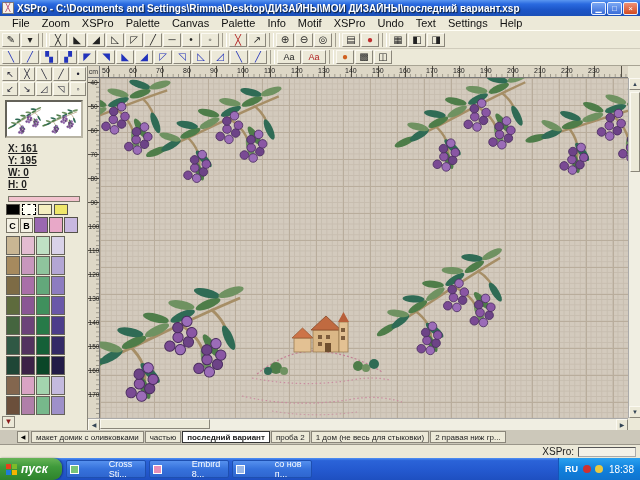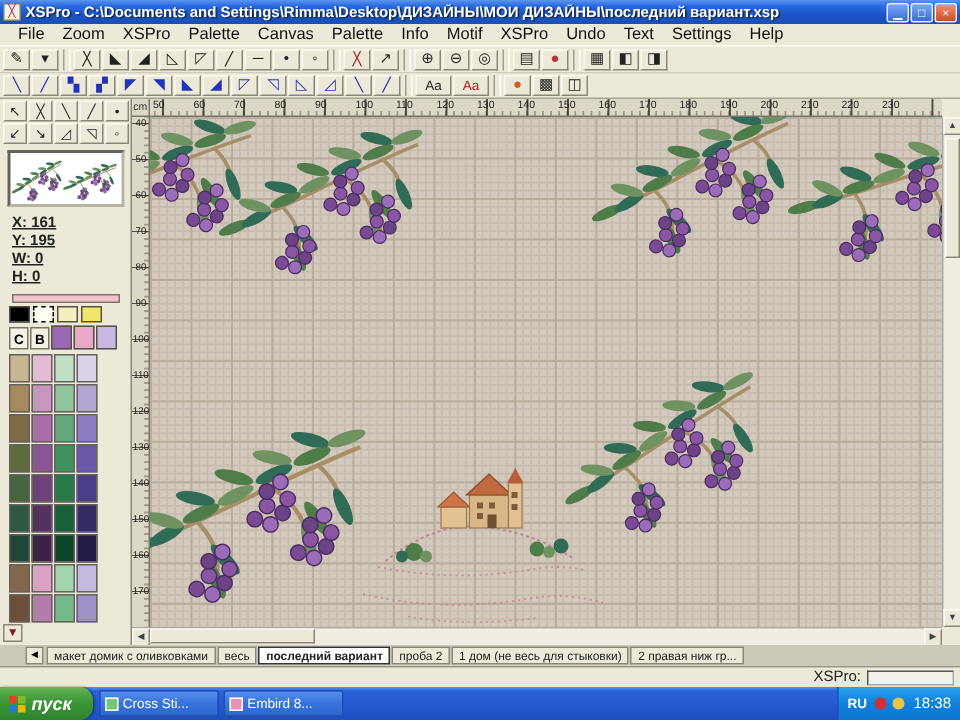--- a/index.html
+++ b/index.html
@@ -77,21 +77,21 @@
 .statusbar{flex:0 0 14px;background:#ece9d8;border-top:1px solid #9a968a;display:flex;align-items:center;justify-content:flex-end;padding-right:4px;}
 .status-label{font-size:10px;color:#222;margin-right:4px;}
 .status-field{width:58px;height:10px;background:#f4f2e8;border:1px inset #aaa;}
 
 
 .taskbar{flex:0 0 22px;background:linear-gradient(180deg,#4f91f5 0%,#2b63d8 12%,#2459cf 55%,#1e4fc0 100%);display:flex;align-items:center;}
 .startbtn{height:22px;padding:0 14px 0 6px;border-radius:0 9px 9px 0;background:linear-gradient(180deg,#67b457 0%,#3f9a3b 40%,#2e832c 100%);color:#fff;font-weight:bold;font-style:italic;font-size:12px;display:flex;align-items:center;box-shadow:1px 0 2px rgba(0,0,0,.4);}
 .flag{width:11px;height:11px;display:grid;grid-template-columns:5px 5px;grid-gap:1px;margin-right:4px;}
 .flag i{display:block;width:5px;height:5px;}
 .taskbtns{display:flex;flex:1;align-items:center;padding-left:4px;overflow:hidden;}
-.taskbtn{width:80px;height:18px;margin-right:3px;border-radius:2px;background:linear-gradient(180deg,#5590ee,#3672dc 50%,#2f66cf);border:1px solid #1e4fb0;color:#fff;font-size:9px;display:flex;align-items:center;padding:0 3px;overflow:hidden;flex:0 0 80px;}
+.taskbtn{width:80px;height:18px;margin-right:3px;border-radius:2px;background:linear-gradient(180deg,#5590ee,#3672dc 50%,#2f66cf);border:1px solid #1e4fb0;color:#fff;font-size:9px;display:flex;align-items:center;padding:0 3px;overflow:hidden;flex:0 0 80px;gap:27px;}
 .taskbtn .ticon{width:9px;height:9px;margin-right:3px;border:1px solid #fff;flex:0 0 9px;}
 .tray{height:22px;background:linear-gradient(180deg,#2aa1f0,#1180dc 50%,#0f74cf);border-left:1px solid #1455b8;display:flex;align-items:center;padding:0 6px;color:#fff;}
 .tray .lang{font-size:9px;font-weight:bold;margin-right:5px;}
 .tray .ticon{width:8px;height:8px;border-radius:50%;margin-right:4px;}
 .tray .time{font-size:10px;margin-left:2px;}
 </style>
 </head>
 <body>
 
 <div id="app">
@@ -697,21 +697,21 @@
         <div style="flex:1"></div>
         <div class="sb-btn">▶</div>
       </div>
       <div class="sb-corner"></div>
     </div>
   </div>
 
   <div class="tabbar">
     <div class="tab-nav">◀</div>
   <div class="tab">макет домик с оливковками</div>
-      <div class="tab">весь</div>
+      <div class="tab">частью</div>
       <div class="tab active">последний вариант</div>
       <div class="tab">проба 2</div>
       <div class="tab">1 дом (не весь для стыковки)</div>
       <div class="tab">2 правая ниж гр...</div>
     </div>
 
   <div class="statusbar">
     <div class="status-label">XSPro:</div>
     <div class="status-field"></div>
   </div>
@@ -727,20 +727,24 @@
       <span>пуск</span>
     </div>
     <div class="taskbtns">
         <div class="taskbtn">
           <div class="ticon" style="background: rgb(122, 196, 122);"></div>
           <span>Cross Sti...</span>
         </div>
         <div class="taskbtn">
           <div class="ticon" style="background: rgb(232, 144, 184);"></div>
           <span>Embird 8...</span>
+        </div>
+        <div class="taskbtn">
+          <div class="ticon" style="background: rgb(154, 184, 232);"></div>
+          <span>со нов п...</span>
         </div>
       </div>
     <div class="tray">
       <span class="lang">RU</span>
       <span class="ticon" style="background: rgb(208, 48, 48);"></span>
         <span class="ticon" style="background: rgb(232, 200, 64);"></span>
         <span class="time">18:38</span>
     </div>
   </div>
 

